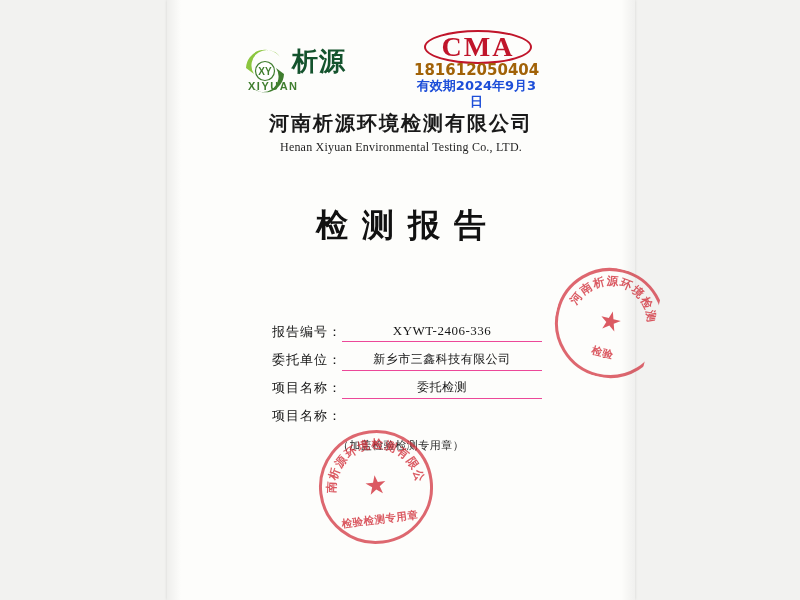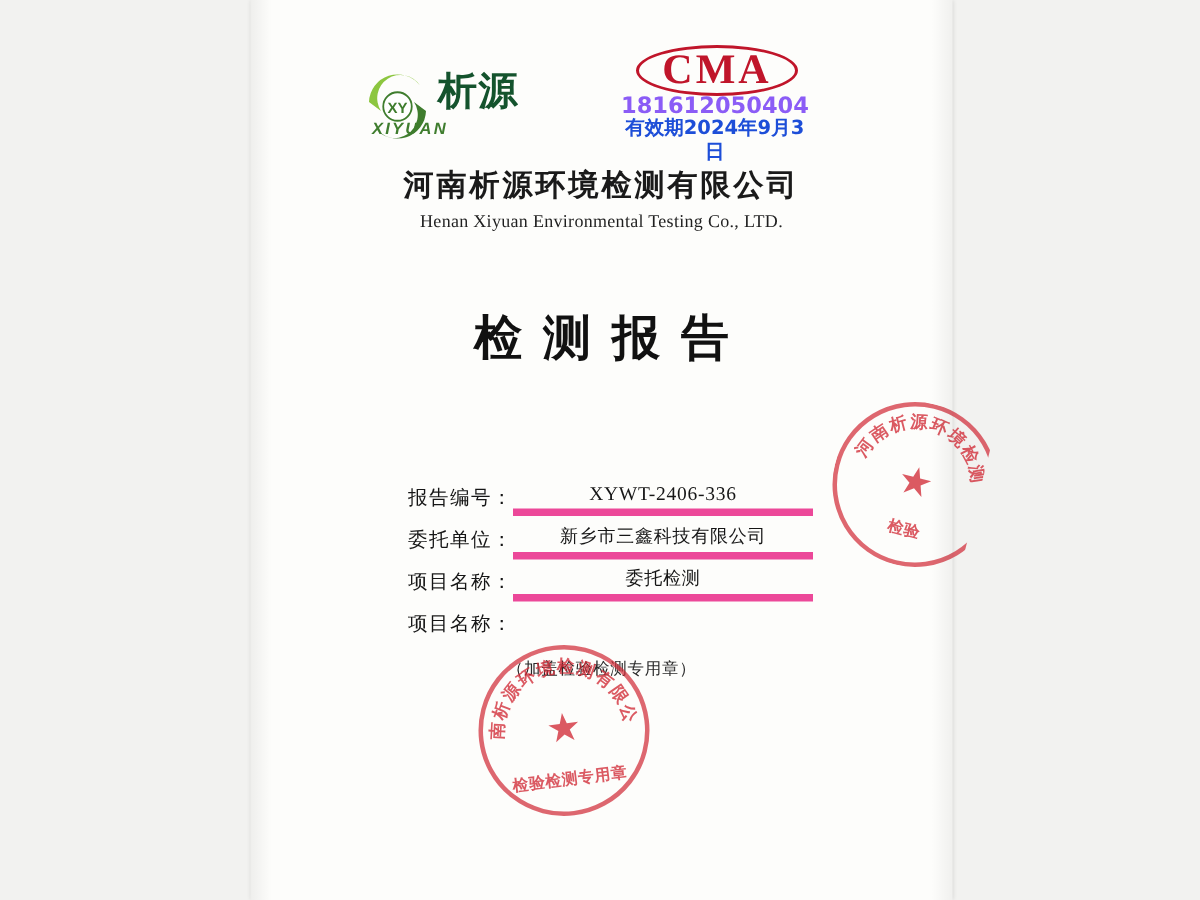--- a/index.html
+++ b/index.html
@@ -74,21 +74,20 @@
     line-height: 30px;
   }
   #logo-text-en {
     position: absolute;
     left: 6px; top: 34px;
     font-family: "Liberation Sans", sans-serif;
     font-size: 11px;
     font-weight: bold;
     color: #3f7d2e;
     letter-spacing: 1.5px;
-    font-style: italic;
   }
 
   
   #cma {
     position: absolute;
     left: 223px;
     top: 10px;
     width: 125px;
     height: 66px;
     color: #c0152a;
@@ -115,21 +114,21 @@
     box-sizing: border-box;
   }
   #cma-num {
     position: absolute;
     left: 0px; top: 30px;
     width: 125px;
     text-align: center;
     font-family: "DejaVu Sans", sans-serif;
     font-weight: bold;
     font-size: 15px;
-    color: #8b5cf6;
+    color: #a16207;
     line-height: 17px;
   }
   #cma-valid {
     position: absolute;
     left: 0px; top: 46px;
     width: 125px;
     text-align: center;
     font-family: "DejaVu Sans", sans-serif;
     font-weight: bold;
     font-size: 13px;
@@ -190,21 +189,21 @@
   .field-label {
     font-family: "DejaVu Sans", sans-serif;
     font-size: 13px;
     color: #161616;
     letter-spacing: 1px;
     white-space: nowrap;
     padding-bottom: 2px;
   }
   .field-value {
     flex: 1;
-    border-bottom: 5px solid #ec4899;
+    border-bottom: 1px solid #ec4899;
     text-align: center;
     font-family: "DejaVu Sans", sans-serif;
     font-size: 12px;
     color: #161616;
     padding-bottom: 2px;
     letter-spacing: 0.5px;
   }
   .field-value.serif {
     font-family: "Liberation Serif", serif;
     font-size: 13px;

